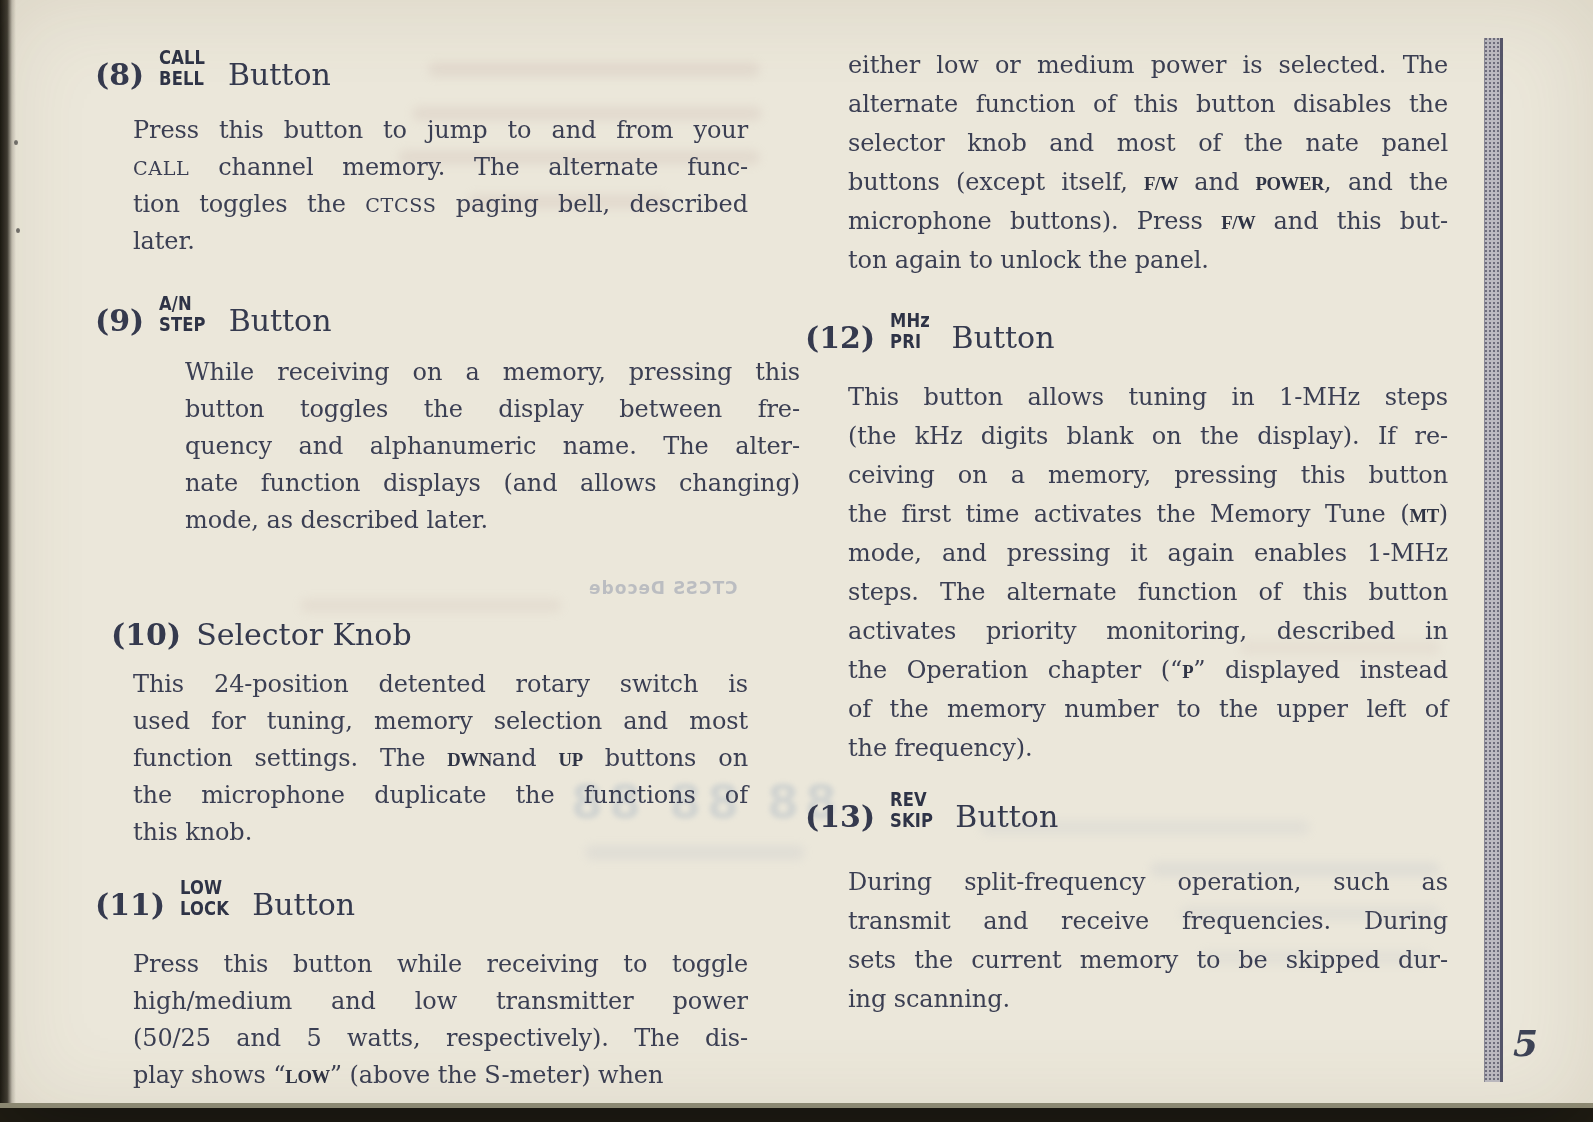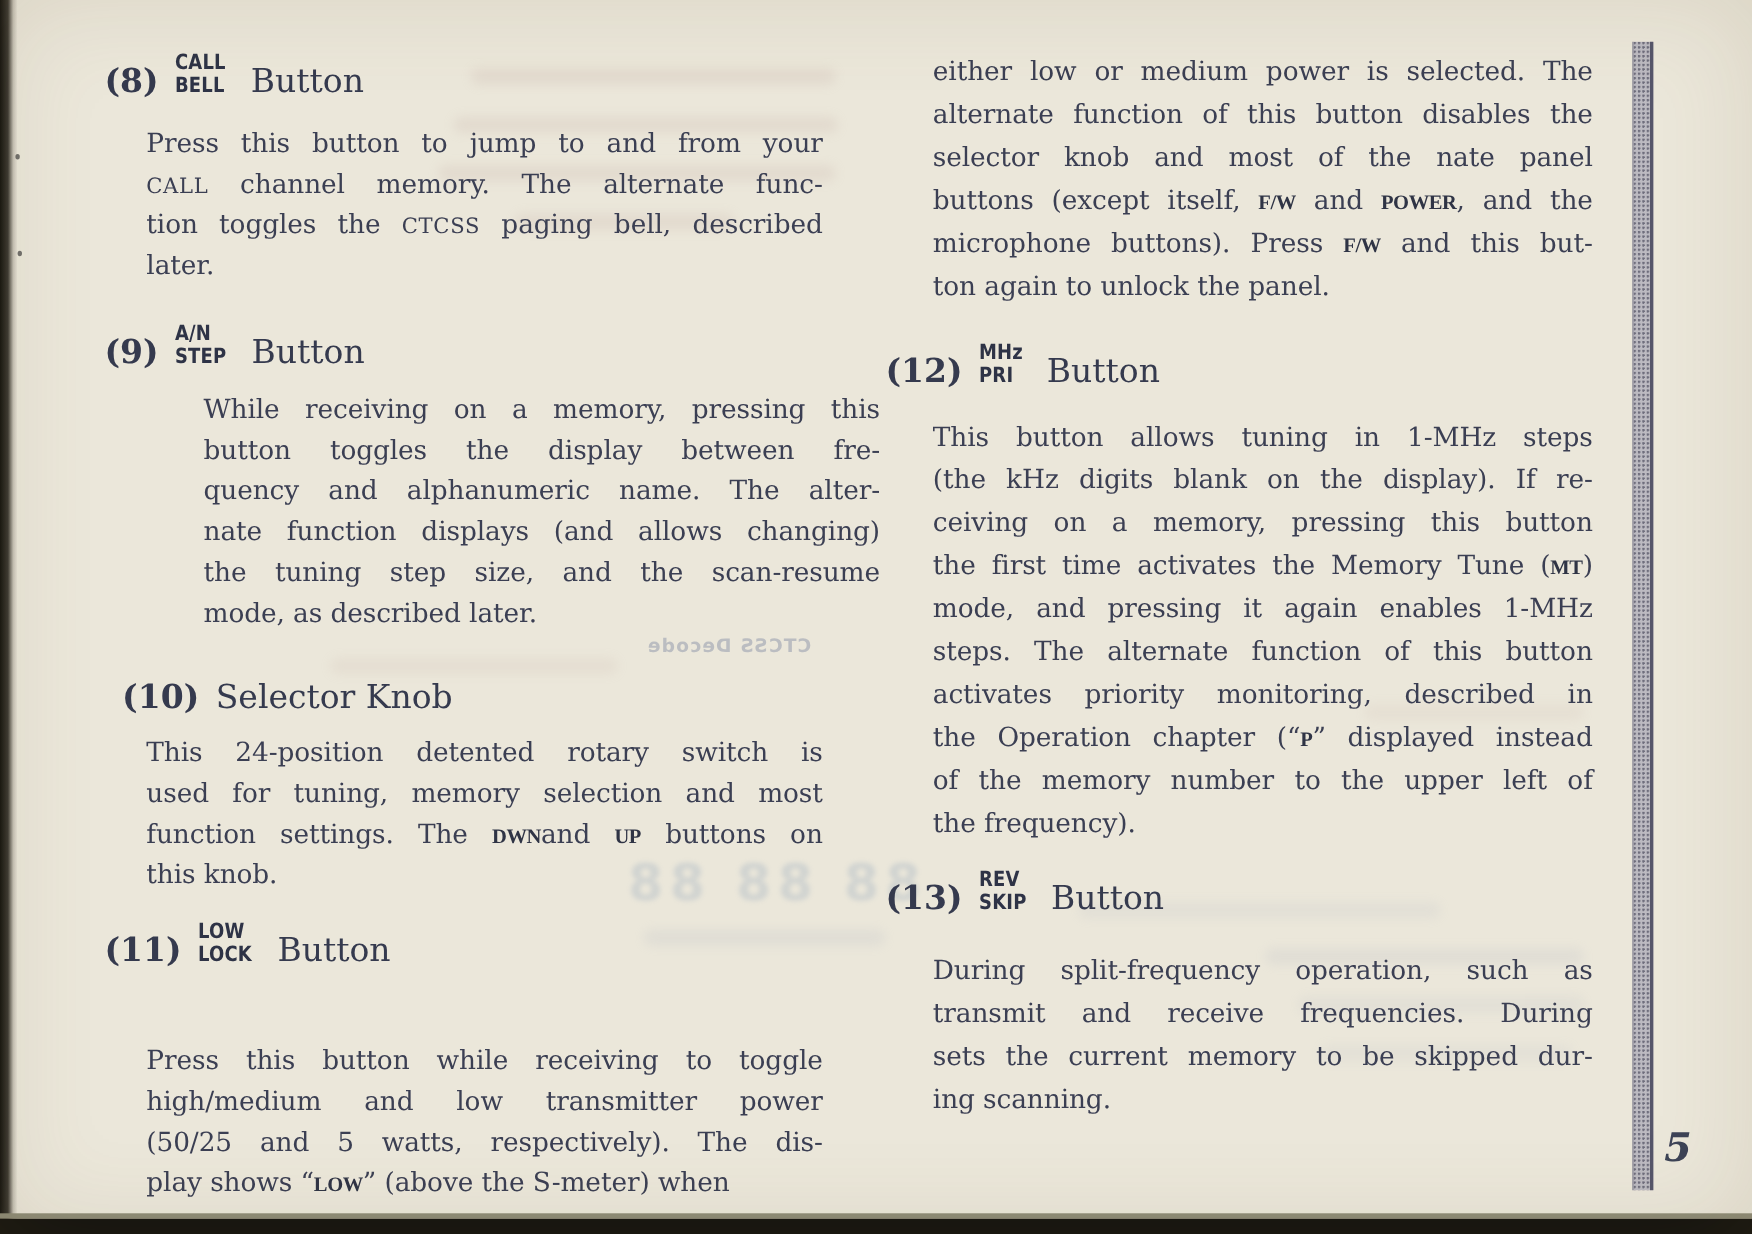--- a/index.html
+++ b/index.html
@@ -41,21 +41,21 @@
   .colL .line{height:37px;line-height:37px;}
   .colR .line{height:39px;line-height:39px;}
   .seg-kbd{font-family:Liberation Serif, serif;font-weight:bold;font-size:.78em;
     letter-spacing:-0.4px;color:#2f3445;}
   .seg-sc{font-size:.8em;letter-spacing:.6px;}
   .seg-i{}
 
   .h8{left:95px;top:40px;} .p8{left:133px;top:112px;width:615px;}
   .h9{left:95px;top:286px;} .p9{left:148px;top:354px;width:615px;margin-left:37px;}
   .h10{left:111px;top:600px;} .p10{left:133px;top:666px;width:615px;}
-  .h11{left:95px;top:830px;} .p11{left:133px;top:946px;width:615px;}
+  .h11{left:95px;top:870px;} .p11{left:133px;top:946px;width:615px;}
   .pcont{left:848px;top:46px;width:600px;}
   .h12{left:805px;top:303px;} .p12{left:848px;top:378px;width:600px;}
   .h13{left:805px;top:782px;} .p13{left:848px;top:863px;width:600px;}
 
   
   .ghost{position:absolute;pointer-events:none;}
   .gstripe{height:15px;border-radius:8px;background:#c2aaa2;opacity:.20;filter:blur(5px);}
   .gstripe.b{background:#a8aebd;}
   .gtext{transform:scaleX(-1);color:#8d95a9;opacity:.5;filter:blur(.4px);
     font-family:"DejaVu Sans",sans-serif;font-weight:bold;font-size:17px;letter-spacing:1px;}
@@ -103,32 +103,32 @@
       <span>A/N</span>
       <span>STEP</span>
     </span>
     <span class="title">Button</span>
   </div>
   <div class="para colL p9">
       <div class="line">While receiving on a memory, pressing this</div>
       <div class="line">button toggles the display between fre-</div>
       <div class="line">quency and alphanumeric name. The alter-</div>
       <div class="line">nate function displays (and allows changing)</div>
-      <div class="line">the tuning step size, and the scan-resume</div>
       <div class="line last">mode, as described later.</div>
     </div>
 
   <div class="sec-head h10">
     <span class="num">(10)</span>
     <span class="title">Selector Knob</span>
   </div>
   <div class="para colL p10">
       <div class="line">This 24-position detented rotary switch is</div>
       <div class="line">used for tuning, memory selection and most</div>
       <div class="line">function settings. The <span class="seg-kbd">DWN</span>and <span class="seg-kbd">UP</span> buttons on</div>
+      <div class="line">the microphone duplicate the functions of</div>
       <div class="line last">this knob.</div>
     </div>
 
   <div class="sec-head h11">
     <span class="num">(11)</span>
     <span class="stack">
       <span>LOW</span>
       <span>LOCK</span>
     </span>
     <span class="title">Button</span>

